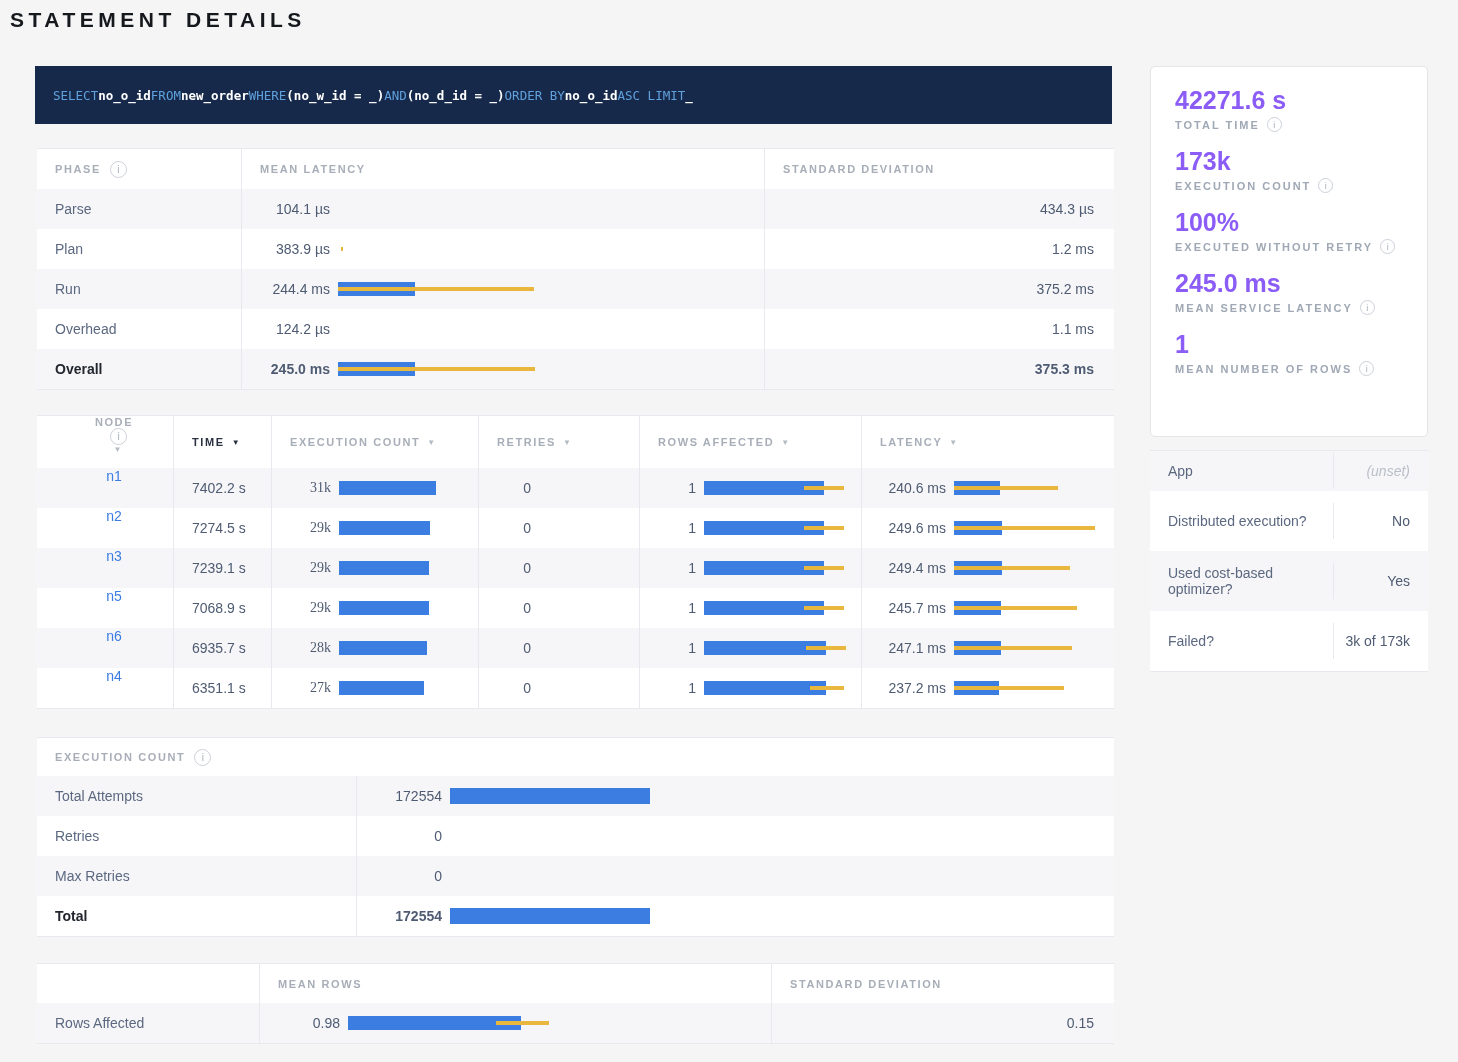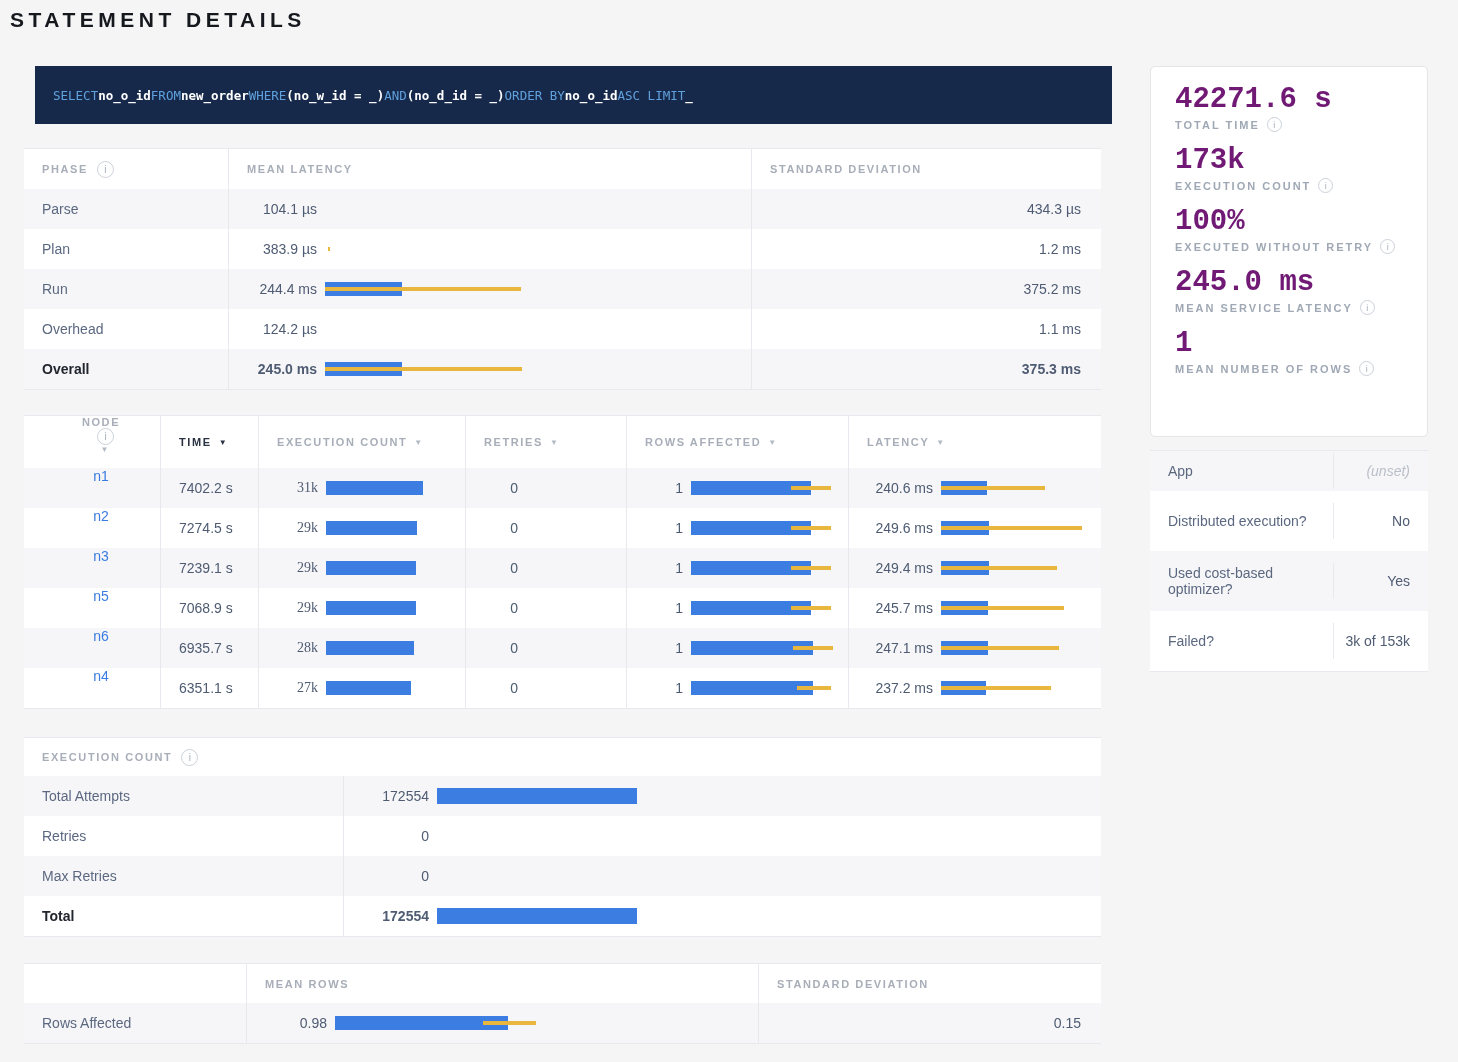--- a/index.html
+++ b/index.html
@@ -20,21 +20,21 @@
 
   .page-title{position:absolute;left:10px;top:8px;font-size:21px;font-weight:600;
     letter-spacing:4.5px;color:#15181d;}
 
   .sql-box{position:absolute;left:35px;top:66px;width:1077px;height:58px;background:#16294b;
     display:flex;align-items:center;padding-left:18px;
     font-family:"DejaVu Sans Mono","Liberation Mono",monospace;font-size:12.5px;white-space:pre;}
   .sql-box .kw{color:#60a1dd;}
   .sql-box .id{color:#ffffff;font-weight:bold;}
 
-  .table{position:absolute;left:24px;width:1077px;background:#fff;border-top:1px solid var(--border);
+  .table{position:absolute;left:37px;width:1077px;background:#fff;border-top:1px solid var(--border);
     border-bottom:1px solid var(--border);font-size:14px;}
   .tr{display:flex;height:40px;}
   .tr:nth-child(even){background:var(--stripe);}
   .td{height:100%;display:flex;align-items:center;}
   .th-text{font-size:11px;font-weight:700;letter-spacing:1.6px;color:var(--th-gray);}
   .th-dark{color:#2a3242;}
   .sort{font-size:8px;color:#b4bac3;margin-left:7px;}
   .sort-dark{color:#2a3242;}
   .label-cell{color:var(--label);padding-left:18px;}
   .bold{font-weight:700;color:var(--dark);}
@@ -83,21 +83,21 @@
   .rows-table .thead{height:39px;}
   .c-ralabel{width:223px;}
   .c-rmean{width:512px;}
   .c-rstd{width:342px;flex:1;}
   .w88{width:88px;}
 
   
   .stat-card{position:absolute;left:1150px;top:66px;width:278px;height:371px;background:#fff;
     border:1px solid #e3e5e9;border-radius:5px;padding:17px 0 0 24px;}
   .stat{margin-bottom:13px;}
-  .stat-value{font-size:29px;font-weight:600;color:#701a75;line-height:32px;font-family:Liberation Mono, monospace;}
+  .stat-value{font-size:25px;font-weight:600;color:#8b5cf6;line-height:32px;}
   .stat-label{display:flex;align-items:center;font-size:11px;font-weight:700;letter-spacing:2px;
     color:#9fa8b4;margin-top:1px;}
   .stat-label .info-icon{margin-left:7px;width:15px;height:15px;font-size:9px;}
 
   .details-table{position:absolute;left:1150px;top:450px;width:278px;background:#fff;
     border-top:1px solid var(--border);border-bottom:1px solid var(--border);font-size:14px;}
   .dtr{display:flex;align-items:center;}
   .dtr:nth-child(odd){background:var(--stripe);}
   .dlabel{width:183px;padding:10px 12px 10px 18px;color:var(--label);display:flex;align-items:center;}
   .dvalue{flex:1;border-left:1px solid var(--border);padding:10px 18px 10px 8px;color:var(--value);
@@ -504,17 +504,17 @@
     <div class="dtr dtr-tall">
       <div class="dlabel">Distributed execution?</div>
       <div class="dvalue">No</div>
     </div>
     <div class="dtr dtr-tall">
       <div class="dlabel">Used cost-based optimizer?</div>
       <div class="dvalue">Yes</div>
     </div>
     <div class="dtr dtr-tall">
       <div class="dlabel">Failed?</div>
-      <div class="dvalue">3k of 153k</div>
+      <div class="dvalue">3k of 173k</div>
     </div>
   </div>
 
 </div>
 
 </body></html>

